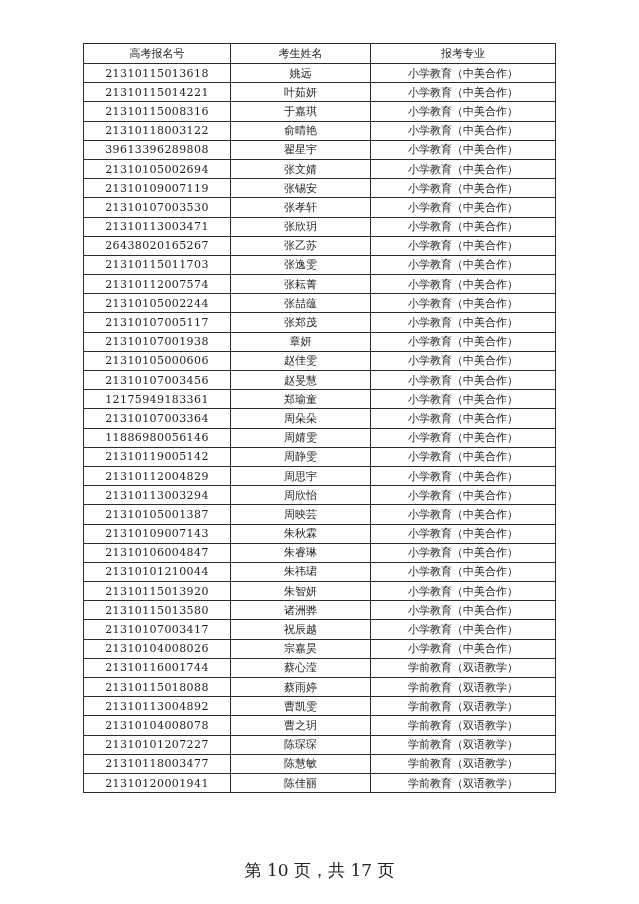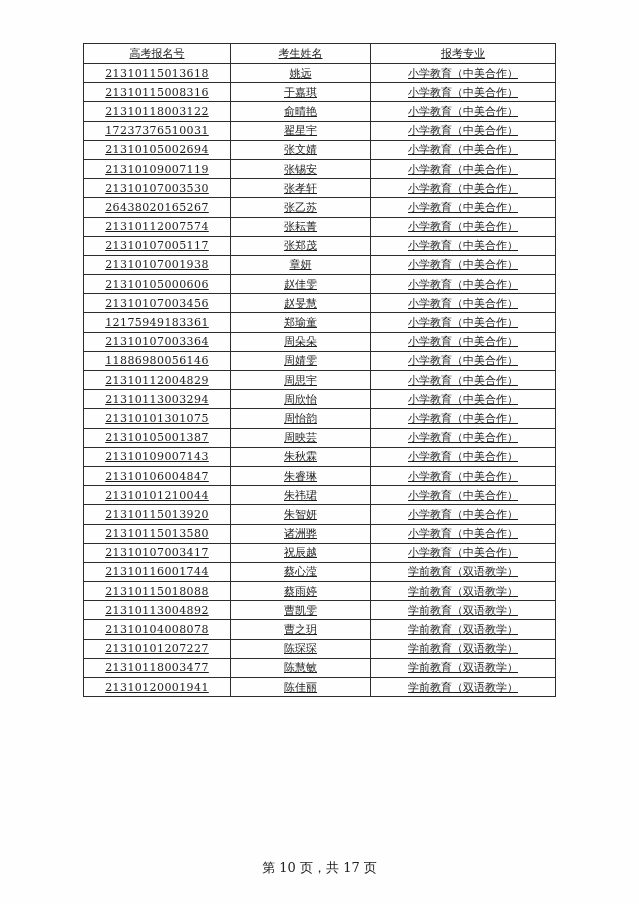--- a/index.html
+++ b/index.html
@@ -16,21 +16,20 @@
     color: #1e1e1e;
     overflow: hidden;
   }
   table.roster {
     position: absolute;
     left: 83px;
     top: 43px;
     border-collapse: collapse;
     table-layout: fixed;
     border: 1.5px solid #262626;
-    text-decoration: underline;
   }
   col.c1 { width: 147px; }
   col.c2 { width: 140px; }
   col.c3 { width: 185px; }
   table.roster th,
   table.roster td {
     border: 1px solid #2c2c2c;
     font-size: 11px;
     font-weight: normal;
     text-align: center;
@@ -47,21 +46,21 @@
   }
   td.num {
     letter-spacing: 0.4px;
   }
   .page-footer {
     position: absolute;
     top: 859px;
     left: 0;
     width: 100%;
     text-align: center;
-    font-size: 13px;
+    font-size: 17px;
     color: #222222;
   }
 </style>
 </head>
 <body>
 
 <div class="sheet">
 
   <table class="roster">
     <colgroup>
@@ -76,60 +75,80 @@
         <th>报考专业</th>
       </tr>
     </thead>
     <tbody>
         <tr>
           <td class="num">21310115013618</td>
           <td>姚远</td>
           <td>小学教育（中美合作）</td>
         </tr>
         <tr>
+          <td class="num">21310115014221</td>
+          <td>叶茹妍</td>
+          <td>小学教育（中美合作）</td>
+        </tr>
+        <tr>
           <td class="num">21310115008316</td>
           <td>于嘉琪</td>
           <td>小学教育（中美合作）</td>
         </tr>
         <tr>
           <td class="num">21310118003122</td>
           <td>俞晴艳</td>
           <td>小学教育（中美合作）</td>
         </tr>
         <tr>
-          <td class="num">17237376510031</td>
+          <td class="num">39613396289808</td>
           <td>翟星宇</td>
           <td>小学教育（中美合作）</td>
         </tr>
         <tr>
           <td class="num">21310105002694</td>
           <td>张文婧</td>
           <td>小学教育（中美合作）</td>
         </tr>
         <tr>
           <td class="num">21310109007119</td>
           <td>张锡安</td>
           <td>小学教育（中美合作）</td>
         </tr>
         <tr>
           <td class="num">21310107003530</td>
           <td>张孝轩</td>
           <td>小学教育（中美合作）</td>
         </tr>
         <tr>
+          <td class="num">21310113003471</td>
+          <td>张欣玥</td>
+          <td>小学教育（中美合作）</td>
+        </tr>
+        <tr>
           <td class="num">26438020165267</td>
           <td>张乙苏</td>
           <td>小学教育（中美合作）</td>
         </tr>
         <tr>
+          <td class="num">21310115011703</td>
+          <td>张逸雯</td>
+          <td>小学教育（中美合作）</td>
+        </tr>
+        <tr>
           <td class="num">21310112007574</td>
           <td>张耘菁</td>
           <td>小学教育（中美合作）</td>
         </tr>
         <tr>
+          <td class="num">21310105002244</td>
+          <td>张喆蕴</td>
+          <td>小学教育（中美合作）</td>
+        </tr>
+        <tr>
           <td class="num">21310107005117</td>
           <td>张郑茂</td>
           <td>小学教育（中美合作）</td>
         </tr>
         <tr>
           <td class="num">21310107001938</td>
           <td>章妍</td>
           <td>小学教育（中美合作）</td>
         </tr>
         <tr>
@@ -151,35 +170,35 @@
           <td class="num">21310107003364</td>
           <td>周朵朵</td>
           <td>小学教育（中美合作）</td>
         </tr>
         <tr>
           <td class="num">11886980056146</td>
           <td>周婧雯</td>
           <td>小学教育（中美合作）</td>
         </tr>
         <tr>
+          <td class="num">21310119005142</td>
+          <td>周静雯</td>
+          <td>小学教育（中美合作）</td>
+        </tr>
+        <tr>
           <td class="num">21310112004829</td>
           <td>周思宇</td>
           <td>小学教育（中美合作）</td>
         </tr>
         <tr>
           <td class="num">21310113003294</td>
           <td>周欣怡</td>
           <td>小学教育（中美合作）</td>
         </tr>
         <tr>
-          <td class="num">21310101301075</td>
-          <td>周怡韵</td>
-          <td>小学教育（中美合作）</td>
-        </tr>
-        <tr>
           <td class="num">21310105001387</td>
           <td>周映芸</td>
           <td>小学教育（中美合作）</td>
         </tr>
         <tr>
           <td class="num">21310109007143</td>
           <td>朱秋霖</td>
           <td>小学教育（中美合作）</td>
         </tr>
         <tr>
@@ -201,20 +220,25 @@
           <td class="num">21310115013580</td>
           <td>诸洲骅</td>
           <td>小学教育（中美合作）</td>
         </tr>
         <tr>
           <td class="num">21310107003417</td>
           <td>祝辰越</td>
           <td>小学教育（中美合作）</td>
         </tr>
         <tr>
+          <td class="num">21310104008026</td>
+          <td>宗嘉昊</td>
+          <td>小学教育（中美合作）</td>
+        </tr>
+        <tr>
           <td class="num">21310116001744</td>
           <td>蔡心滢</td>
           <td>学前教育（双语教学）</td>
         </tr>
         <tr>
           <td class="num">21310115018088</td>
           <td>蔡雨婷</td>
           <td>学前教育（双语教学）</td>
         </tr>
         <tr>

